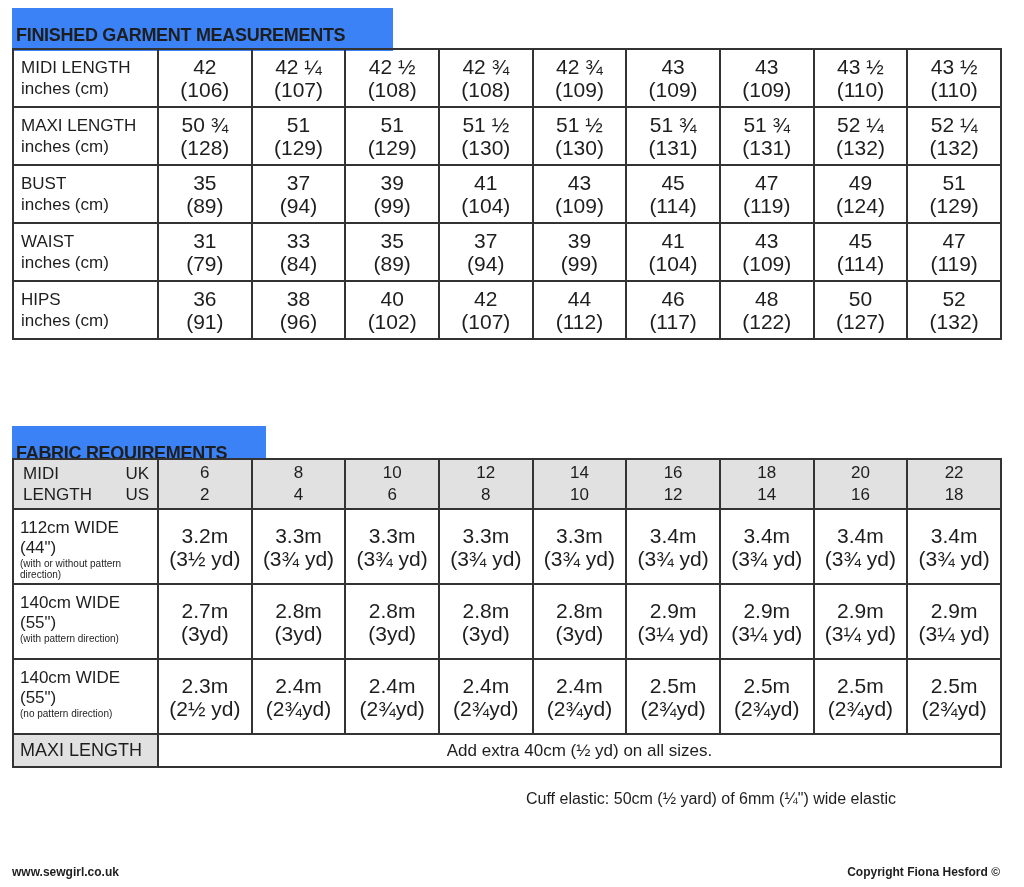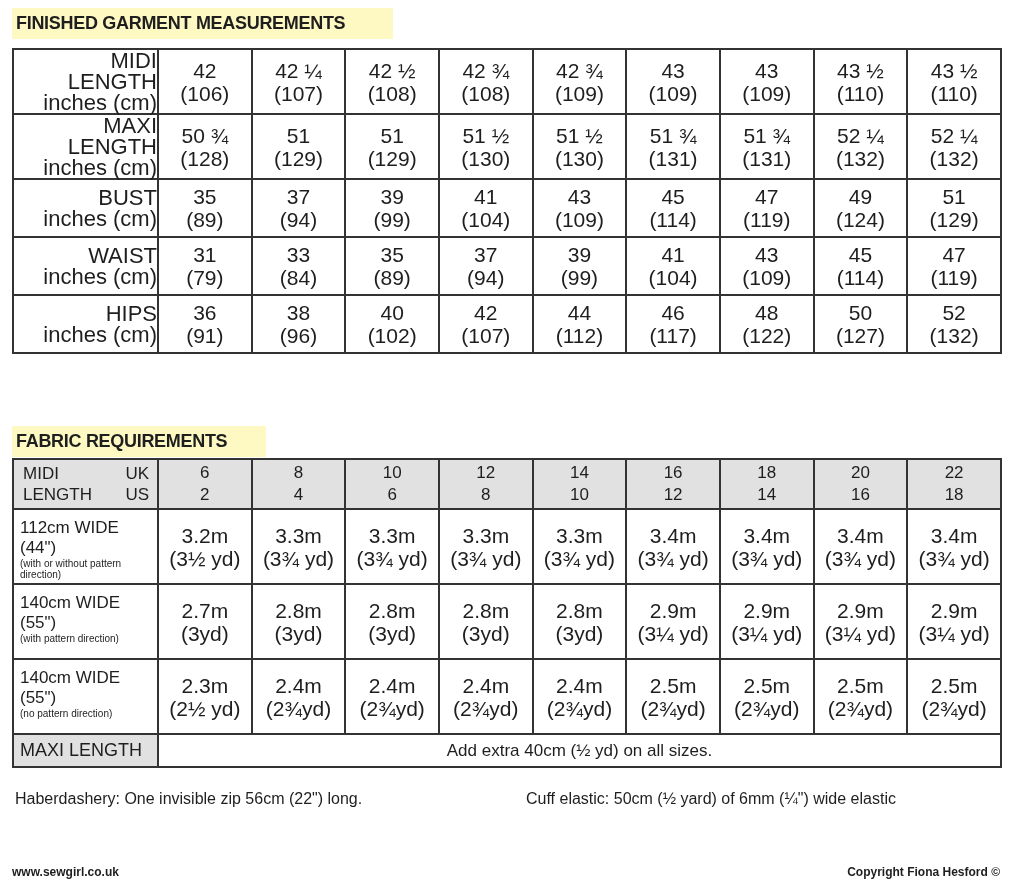--- a/index.html
+++ b/index.html
@@ -1,34 +1,34 @@
 <!DOCTYPE html>
 <html><head>
 <meta charset="utf-8">
 <style>
   html, body { margin: 0; padding: 0; background: #ffffff; }
   body { width: 1024px; height: 887px; position: relative; overflow: hidden;
          font-family: "Liberation Sans", sans-serif; color: #1e1e1e; }
-  .section-title { position: absolute; left: 12px; background: #fef9c3;
-                   font-weight: bold; font-size: 18px; padding: 0 4px 0 4px;
+  .section-title { position: absolute; left: 12px; background: #3b82f6;
+                   font-weight: bold; font-size: 18px; padding: 12px 4px 0 4px;
                    height: 31px; line-height: 31px; letter-spacing: -0.3px; }
   #t1-title { top: 8px; width: 373px; }
   #t2-title { top: 426px; width: 246px; }
   table { position: absolute; left: 12px; border-collapse: collapse;
           table-layout: fixed; width: 990px; }
   td { border: 2px solid #333; text-align: center; vertical-align: middle;
        padding: 0; }
   #table1 { top: 48px; }
   #table2 { top: 458px; }
   col.c0 { width: 145px; }
   .hdr td { background: #e1e1e1; font-size: 19px; }
   #table1 .hdr td { height: 43px; }
   #table1 .hdr td.rowlabel { text-align: left; padding-left: 8px; font-size: 18px; }
   #table1 .row td { height: 56px; font-size: 21px; line-height: 23px; }
-  #table1 .row td.rowlabel { text-align: right; padding-left: 21px; font-size: 22px; line-height: 21px; }
+  #table1 .row td.rowlabel { text-align: left; padding-left: 7px; font-size: 17px; line-height: 21px; }
   #table2 .hdr td { height: 48px; font-size: 17px; line-height: 22px; }
   #table2 .hdr td.rowlabel { text-align: left; padding-left: 9px; font-size: 17px; line-height: 21px; }
   .ukus { display: flex; justify-content: space-between; padding-right: 8px; }
   #table2 .row td { height: 65px; font-size: 21px; line-height: 23px; }
   #table2 .row td.rowlabel { text-align: left; padding-left: 6px; font-size: 17px; line-height: 20px; vertical-align: top; padding-top: 8px;}
   .small { font-size: 10px; line-height: 11px; display: block; }
   #table2 .maxi td { height: 31px; font-size: 17px; }
   #table2 .maxi td.rowlabel { background: #e1e1e1; text-align: left; padding-left: 6px; font-size: 18px; }
   .line { display: block; }
   .note { position: absolute; font-size: 16px; line-height: 22px; }
@@ -464,18 +464,17 @@
         </td>
       </tr>
       <tr class="maxi">
         <td class="rowlabel">MAXI LENGTH</td>
         <td colspan="9">Add extra 40cm (½ yd) on all sizes.</td>
       </tr>
     </tbody>
 </table>
 
 <div id="note-left" class="note">
-  <span class="line">Haberdashery: One invisible zip 56cm (22") long.</span>
 </div>
 <div id="note-right" class="note">Cuff elastic: 50cm (½ yard) of 6mm (¼") wide elastic</div>
 
 <div id="website" class="footer">www.sewgirl.co.uk</div>
 <div id="copyright" class="footer">Copyright Fiona Hesford ©</div>
 
 </body></html>

